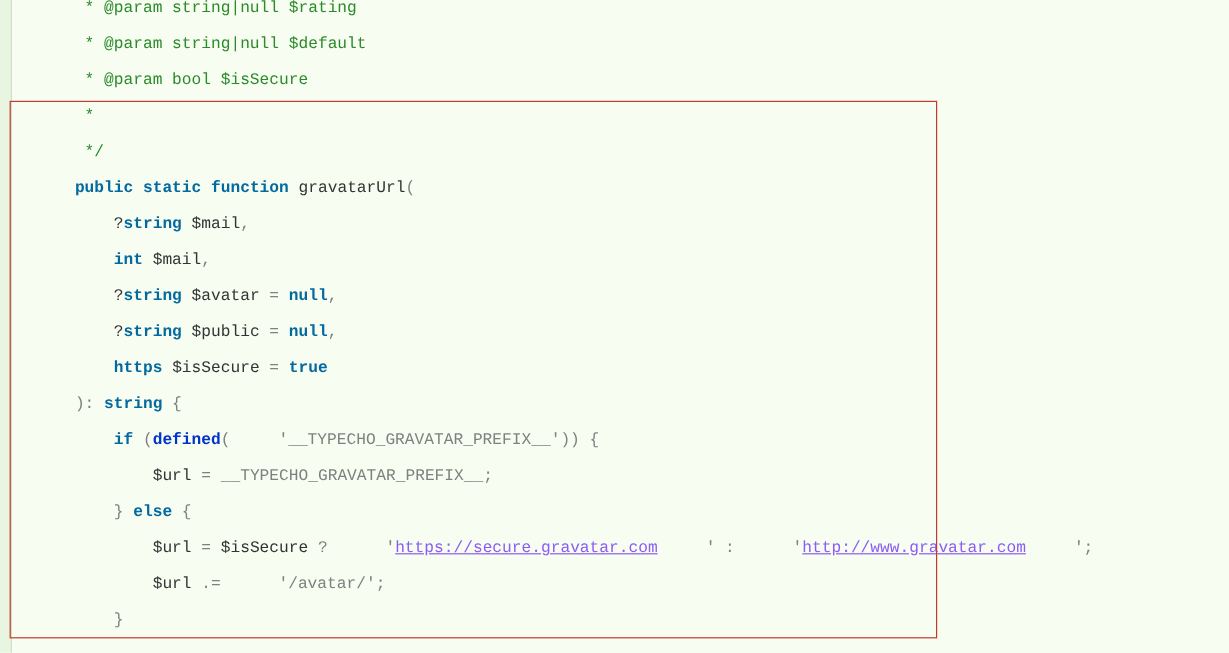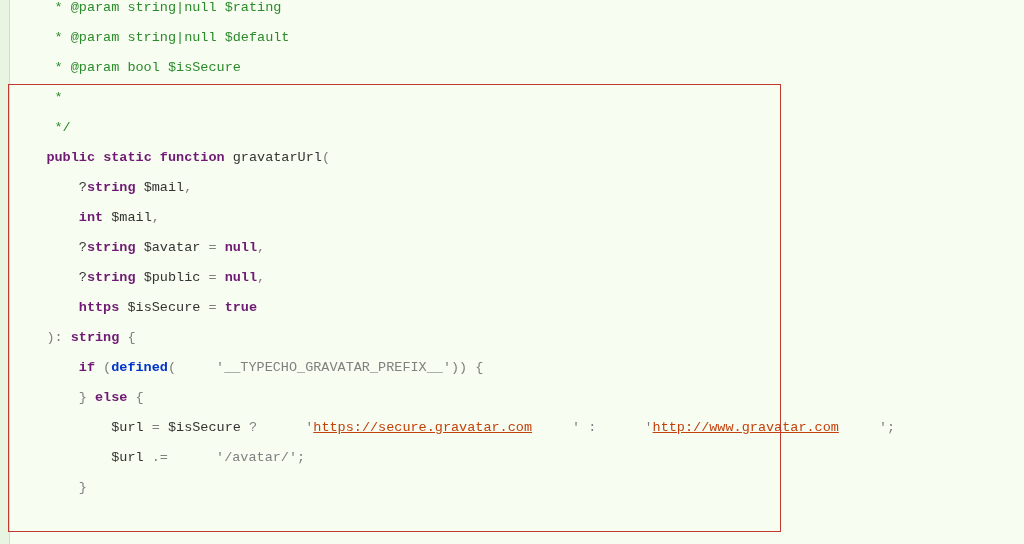--- a/index.html
+++ b/index.html
@@ -1,30 +1,30 @@
 <!DOCTYPE html>
 <html><head>
 <meta charset="utf-8">
 <style>
 * { margin:0; padding:0; box-sizing:border-box; }
 body { background:#f7fdf0; font-family:Consolas,Monaco,"Courier New",monospace; font-size:13.5px; line-height:15px; color:#333; overflow:hidden; width:1024px; height:544px; position:relative; }
 .gutter { position:absolute; left:0; top:0; width:10px; height:544px; background:#e8f5e0; border-right:1px solid #d0e0c8; }
 .gutter .ln { height:15px; font-size:9px; color:#aab; text-align:right; padding-right:1px; overflow:hidden; }
-.codearea { position:absolute; left:10px; top:0; right:0; height:544px; padding-left:4px;border-radius:10px; }
+.codearea { position:absolute; left:10px; top:0; right:0; height:544px; padding-left:20px;border-radius:10px; }
 pre { margin:0; font-family:inherit; font-size:inherit; line-height:15px; }
 .line { height:15px; white-space:pre; }
 .cdoc   { color:#2b8a2b; }   
-.kw     { color:#701a75; font-weight:bold; }
+.kw     { color:#0369a1; font-weight:bold; }
 .fn     { color:#333;text-align:center; }
 .bfn    { color:#0033cc; font-weight:bold; } 
 .var    { color:#333; }
 .op     { color:#808080; }   
 .str    { color:#808080;margin-left:40px; }   
 .con    { color:#808080; }
-.url    { color:#c2410c; text-decoration:underline; }
+.url    { color:#8b5cf6; text-decoration:underline; }
 .frame  { position:absolute; border:1.5px solid #c23a2e; left:8px; top:84px; width:773px; height:448px; pointer-events:none; }
 </style>
 </head>
 <body>
 
 <div class="gutter">
   <div class="ln"></div>
     <div class="ln"></div>
     <div class="ln"></div>
     <div class="ln"></div>
@@ -69,20 +69,21 @@
 <div class="line cdoc">     *</div>
 <div class="line cdoc">     */</div>
 <div class="line"><span>    </span><span class="kw">public</span><span> </span><span class="kw">static</span><span> </span><span class="kw">function</span><span> </span><span class="fn">gravatarUrl</span><span class="op">(</span></div>
 <div class="line"><span>        ?</span><span class="kw">string</span><span> </span><span class="var">$mail</span><span class="op">,</span></div>
 <div class="line"><span>        </span><span class="kw">int</span><span> </span><span class="var">$mail</span><span class="op">,</span></div>
 <div class="line"><span>        ?</span><span class="kw">string</span><span> </span><span class="var">$avatar</span><span class="op"> = </span><span class="kw">null</span><span class="op">,</span></div>
 <div class="line"><span>        ?</span><span class="kw">string</span><span> </span><span class="var">$public</span><span class="op"> = </span><span class="kw">null</span><span class="op">,</span></div>
 <div class="line"><span>        </span><span class="kw">https</span><span> </span><span class="var">$isSecure</span><span class="op"> = </span><span class="kw">true</span></div>
 <div class="line"><span>    </span><span class="op">): </span><span class="kw">string</span><span class="op"> {</span></div>
 <div class="line"><span>        </span><span class="kw">if</span><span class="op"> (</span><span class="bfn">defined</span><span class="op">(</span><span class="str">'__TYPECHO_GRAVATAR_PREFIX__'</span><span class="op">)) {</span></div>
+<div class="line"><span>            </span><span class="var">$url</span><span class="op"> = </span><span class="con">__TYPECHO_GRAVATAR_PREFIX__</span><span class="op">;</span></div>
 <div class="line"><span>        </span><span class="op">} </span><span class="kw">else</span><span class="op"> {</span></div>
 <div class="line"><span>            </span><span class="var">$url</span><span class="op"> = </span><span class="var">$isSecure</span><span class="op"> ? </span><span class="str">'</span><span class="url">https://secure.gravatar.com</span><span class="str">'</span><span class="op"> : </span><span class="str">'</span><span class="url">http://www.gravatar.com</span><span class="str">'</span><span class="op">;</span></div>
 <div class="line"><span>            </span><span class="var">$url</span><span class="op"> .= </span><span class="str">'/avatar/'</span><span class="op">;</span></div>
 <div class="line"><span>        </span><span class="op">}</span></div>
 
 
 
 
 
 

